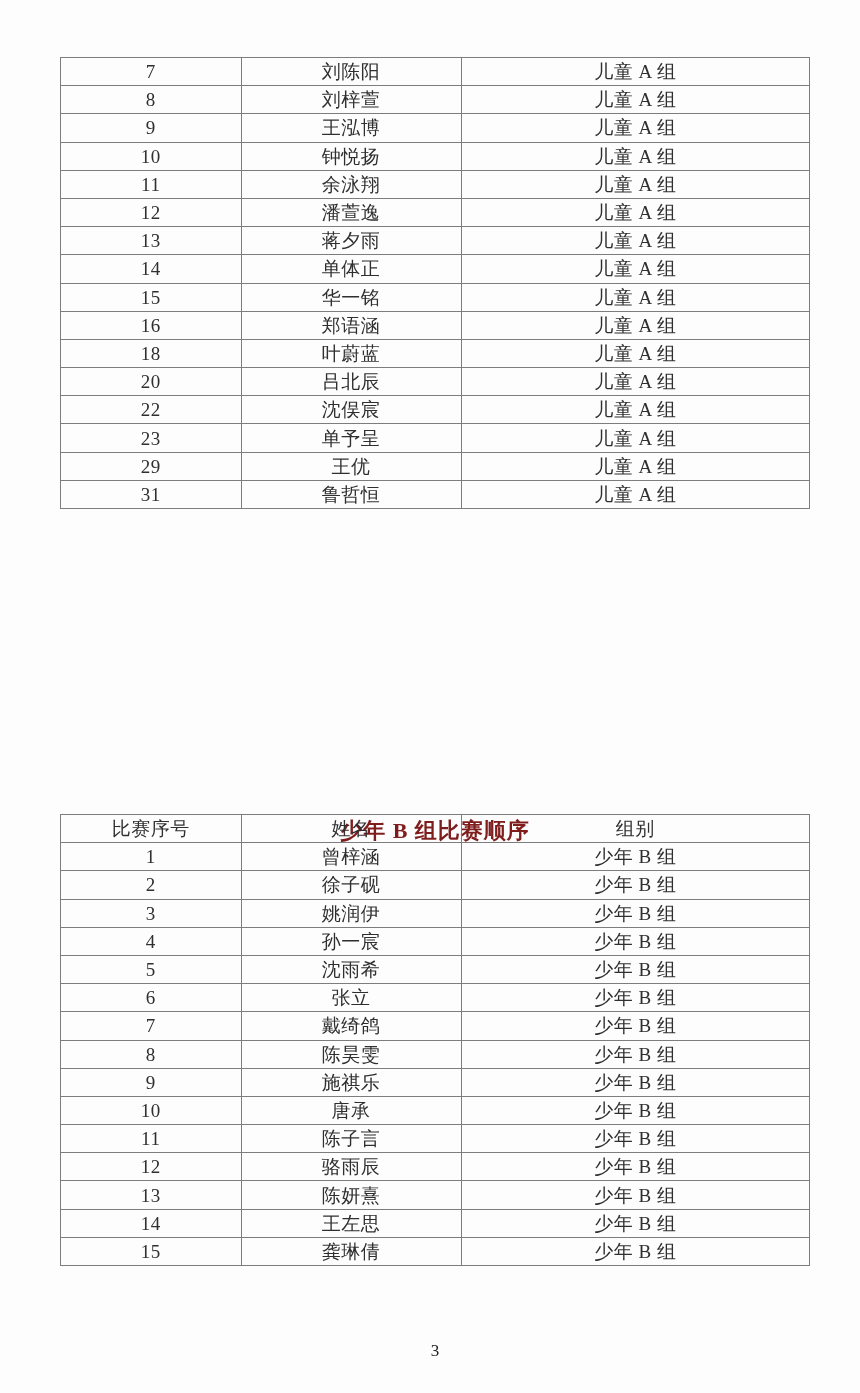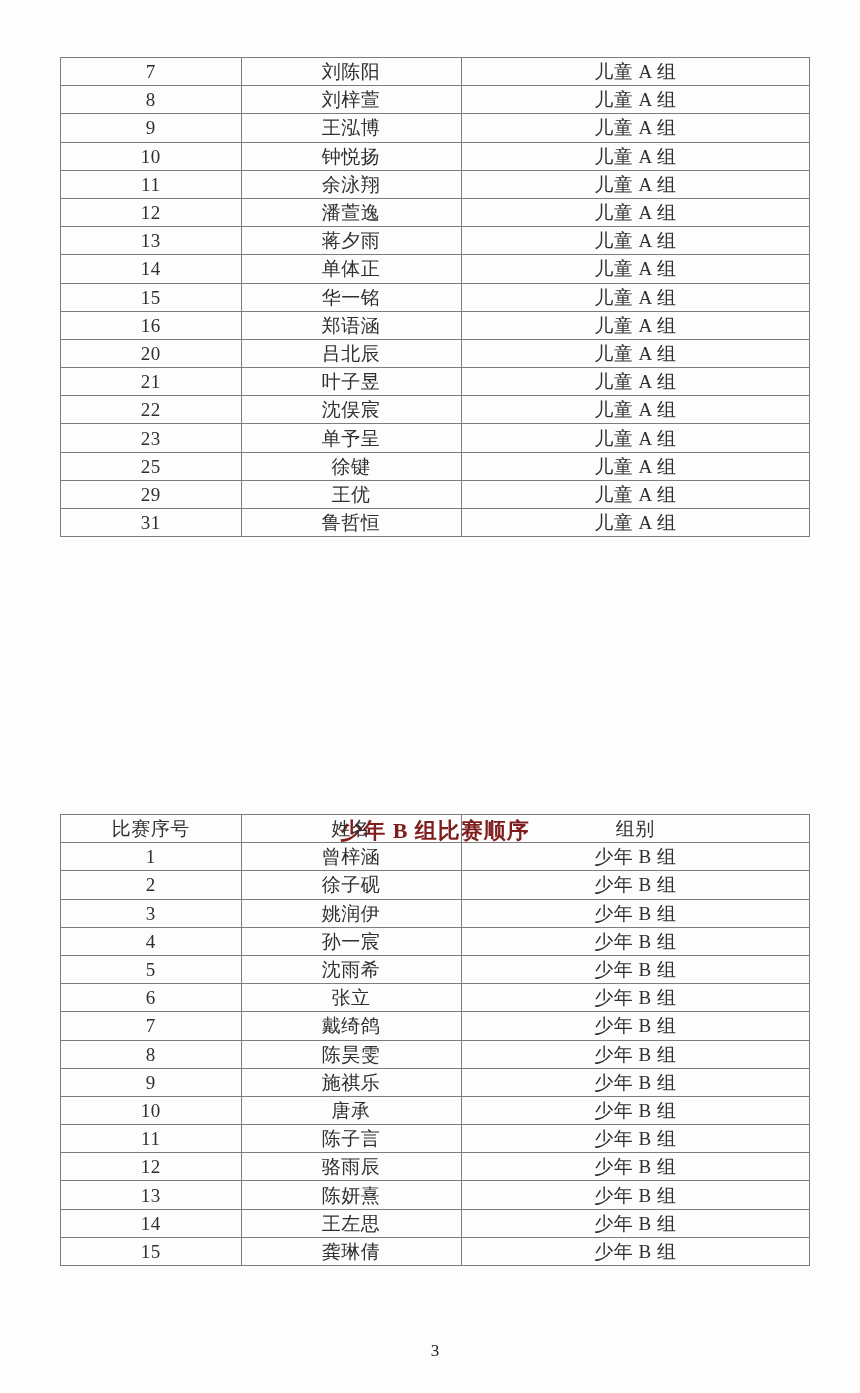--- a/index.html
+++ b/index.html
@@ -121,42 +121,37 @@
           <td class="cell-no">15</td>
           <td class="cell-name">华一铭</td>
           <td class="cell-group">儿童 A 组</td>
         </tr>
         <tr>
           <td class="cell-no">16</td>
           <td class="cell-name">郑语涵</td>
           <td class="cell-group">儿童 A 组</td>
         </tr>
         <tr>
+          <td class="cell-no">18</td>
+          <td class="cell-name">叶蔚蓝</td>
+          <td class="cell-group">儿童 A 组</td>
+        </tr>
+        <tr>
           <td class="cell-no">20</td>
           <td class="cell-name">吕北辰</td>
           <td class="cell-group">儿童 A 组</td>
         </tr>
         <tr>
-          <td class="cell-no">21</td>
-          <td class="cell-name">叶子昱</td>
-          <td class="cell-group">儿童 A 组</td>
-        </tr>
-        <tr>
           <td class="cell-no">22</td>
           <td class="cell-name">沈俣宸</td>
           <td class="cell-group">儿童 A 组</td>
         </tr>
         <tr>
           <td class="cell-no">23</td>
           <td class="cell-name">单予呈</td>
-          <td class="cell-group">儿童 A 组</td>
-        </tr>
-        <tr>
-          <td class="cell-no">25</td>
-          <td class="cell-name">徐键</td>
           <td class="cell-group">儿童 A 组</td>
         </tr>
         <tr>
           <td class="cell-no">29</td>
           <td class="cell-name">王优</td>
           <td class="cell-group">儿童 A 组</td>
         </tr>
         <tr>
           <td class="cell-no">31</td>
           <td class="cell-name">鲁哲恒</td>

